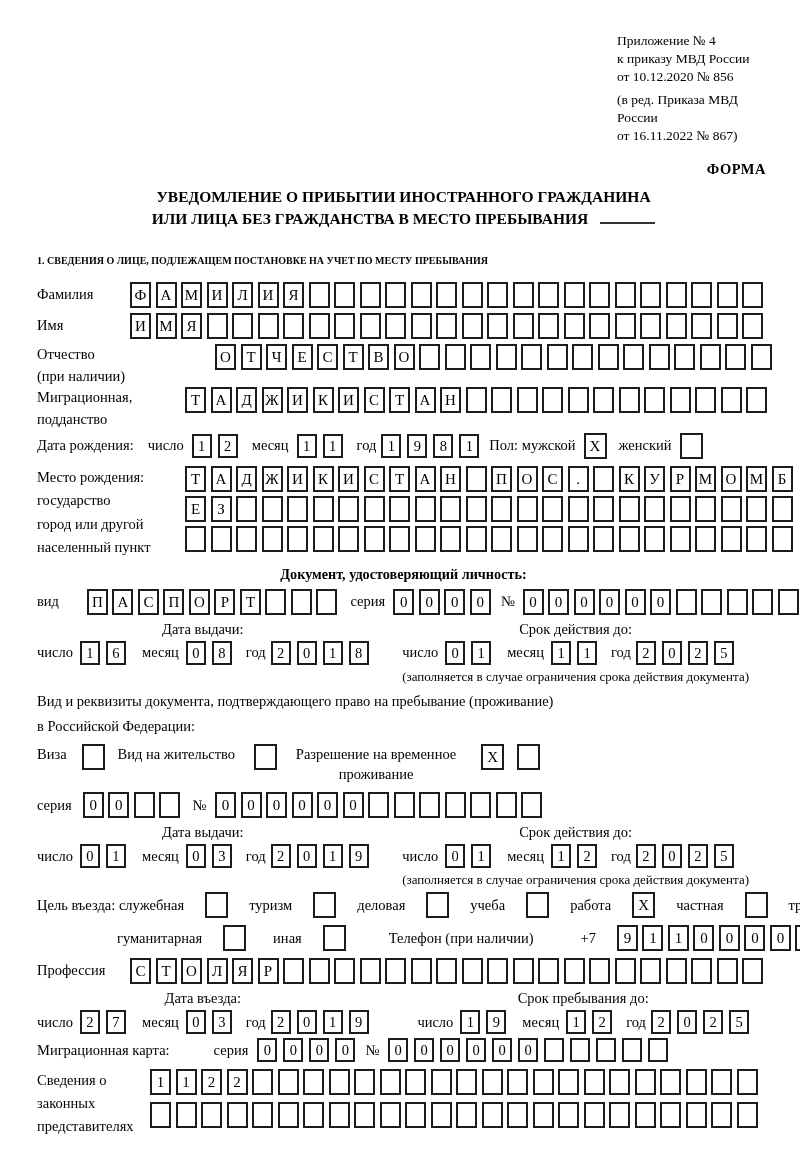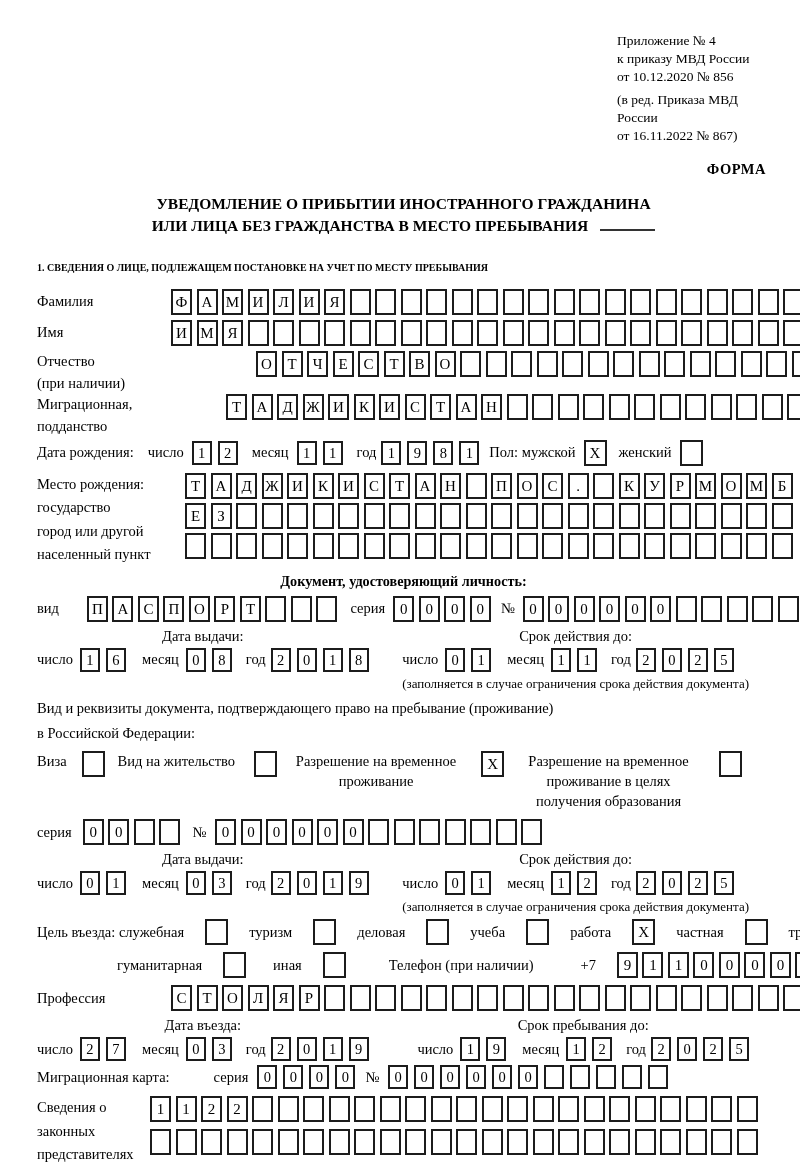--- a/index.html
+++ b/index.html
@@ -6,25 +6,25 @@
   .page{
     width:800px;height:1163px;box-sizing:border-box;
     padding:32px 30px 16px 37px;overflow:hidden;position:relative;
     font-family:"Liberation Serif","DejaVu Serif",serif;
     color:#000;font-size:14.5px;background:#fff;
   }
   
   .annex{margin-left:580px;font-size:13.5px;line-height:1.32;}
   .annex .amend{margin-top:6px;}
   .forma{text-align:right;font-weight:bold;margin-top:16px;letter-spacing:.5px;padding-right:4px;}
-  .title{text-align:center;font-weight:bold;font-size:15.5px;margin-top:15px;line-height:1.45;}
+  .title{text-align:center;font-weight:bold;font-size:15.5px;margin-top:8px;line-height:1.45;}
   .title-blank{display:inline-block;width:55px;border-bottom:2px solid #333;margin-left:12px;height:14px;}
   .sec-head{font-weight:bold;font-size:10px;margin-top:24px;margin-bottom:16px;}
   
-  .row{display:flex;align-items:center;margin-bottom:5px;gap:41px;}
+  .row{display:flex;align-items:center;margin-bottom:5px;}
   .row.top{align-items:flex-start;}
   .lbl{flex:none;line-height:1.5;}
   .w93{width:93px;} .w178{width:178px;} .w148{width:148px;} .w110{width:113px;}
   
   .cells{display:inline-flex;gap:4.5px;vertical-align:middle;flex:none;}
   .cell{
     flex:none;width:21px;height:26px;box-sizing:border-box;border:2px solid #1c1c1c;
     text-align:center;font-size:15px;line-height:22px;background:#fff;
   }
   .cells.sm{gap:6px;}
@@ -430,21 +430,20 @@
           <span class="cell"></span>
         </span>
     </div>
     <div class="pitem">
       <span class="plbl c2">Разрешение на временное проживание</span>
       <span class="cells cb">
           <span class="cell">X</span>
         </span>
     </div>
     <div class="pitem">
-      <span class="plbl c3">Разрешение на временное проживание в целях получения образования</span>
       <span class="cells cb">
           <span class="cell"></span>
         </span>
     </div>
   </div>
 
   <div class="inl" style="margin-bottom:6px;">
     <span class="t" style="margin-right:11px;">серия</span>
     <span class="cells">
         <span class="cell">0</span>

